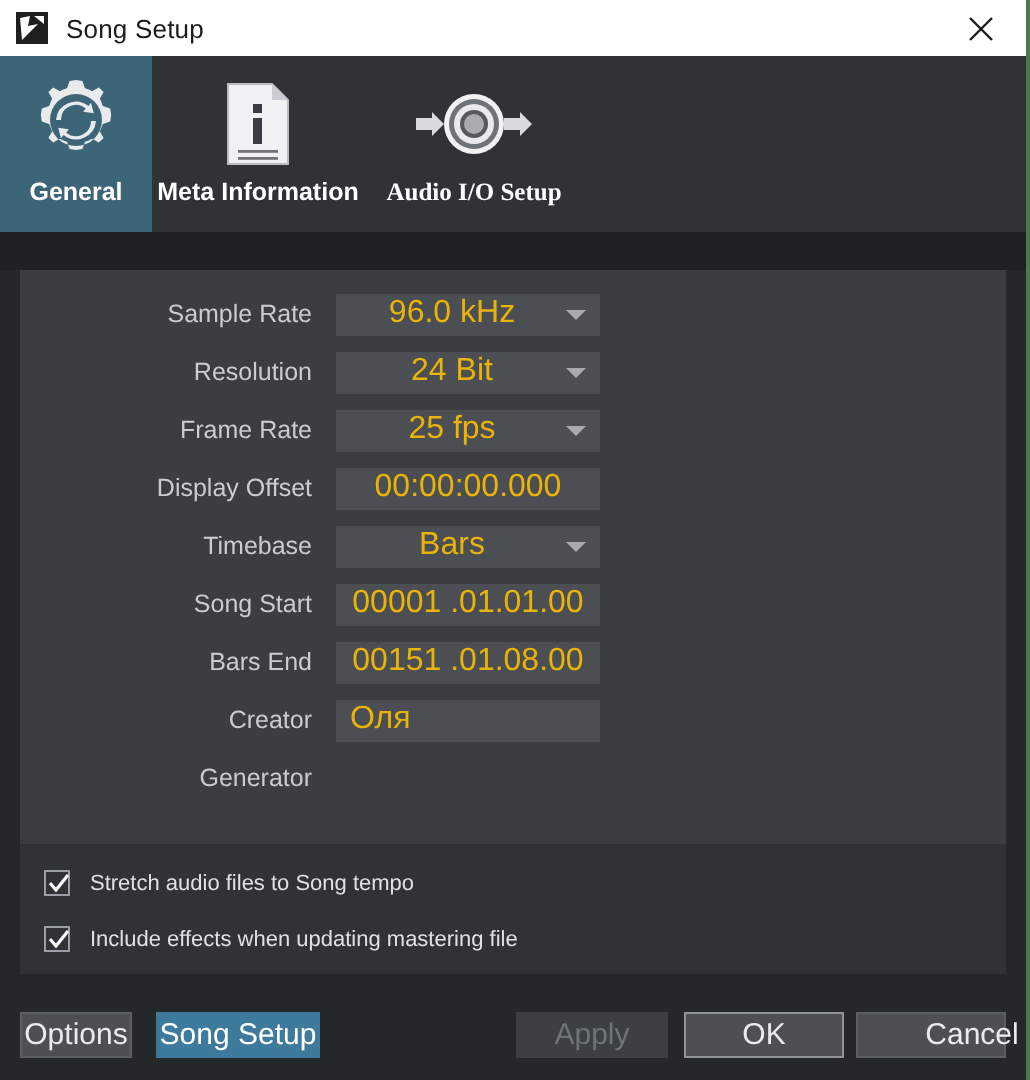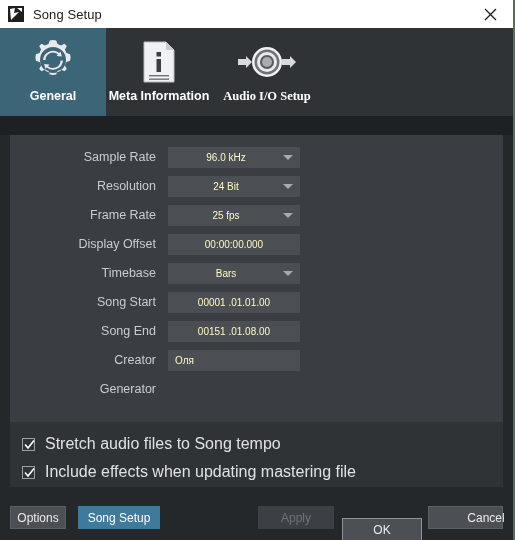--- a/index.html
+++ b/index.html
@@ -73,21 +73,21 @@
     align-items: center;
     justify-content: center;
   }
   .tab-label {
     font-size: 12.5px;
     font-weight: bold;
     color: #ffffff;
     white-space: nowrap;
     margin-top: 1px;
   }
-  #tab-0 { width: 106px; }
+  #tab-0 { width: 76px; }
   #tab-1 { width: 106px; }
   #tab-2 { width: 110px; font-family: Liberation Serif, serif; }
 
   
   .gap-band {
     position: absolute;
     left: 0; top: 116px;
     width: 513px; height: 19px;
     background: #1e2124;
   }
@@ -117,22 +117,22 @@
   }
   .field {
     height: 21px;
     background: #4b4f53;
     box-sizing: border-box;
     display: flex;
     align-items: center;
     position: relative;
   }
   .field-value {
-    font-size: 10px;
-    color: #fef9c3;
+    font-size: 16px;
+    color: #eab308;
     white-space: nowrap;
   }
   
   .field.dropdown {
     width: 132px;
     justify-content: center;
   }
   .field.dropdown .field-value { padding-right: 16px; }
   .caret {
     position: absolute;
@@ -176,41 +176,41 @@
     box-sizing: border-box;
     position: relative;
     flex: 0 0 auto;
   }
   .checkbox svg {
     position: absolute;
     left: 0; top: -1px;
   }
   .check-label {
     margin-left: 10px;
-    font-size: 16px;
+    font-size: 11px;
     color: #dfe2e5;
     white-space: nowrap;
   }
 
   
   .btnbar {
     position: absolute;
     left: 0; top: 492px;
     width: 513px; height: 48px;
     background: #25282b;
   }
   .btn {
     position: absolute;
     top: 14px;
     height: 23px;
     background: #4c5055;
     border: 1px solid #5a5f64;
     box-sizing: border-box;
     color: #e9ebed;
-    font-size: 12px;
+    font-size: 15px;
     font-family: "Liberation Sans", sans-serif;
     display: flex;
     align-items: center;
     justify-content: center;
     padding: 0;
   }
   .btn.accent {
     background: #3d7a9c;
     border-color: #3d7a9c;
     color: #ffffff;
@@ -219,21 +219,21 @@
     background: #3c4045;
     border-color: #3c4045;
     color: #6e7378;
   }
   .btn.default {
     border: 1px solid #8d9398;
   }
   #btn-options   { left: 10px;  width: 56px; }
   #btn-songsetup { left: 78px;  width: 82px; }
   #btn-apply     { left: 258px; width: 76px; }
-  #btn-ok        { left: 342px; width: 80px; margin-top: 12px; }
+  #btn-ok        { left: 342px; width: 80px; }
   #btn-cancel    { left: 428px; width: 75px; padding-left: 41px; }
 </style>
 </head>
 <body>
 
 <div id="app">
 
   <div class="titlebar">
     <div class="title-icon">
       <svg width="16" height="16" viewBox="0 0 16 16">
@@ -343,21 +343,21 @@
     </div>
 
     <div class="form-row" style="top:156px">
       <span class="row-label">Song Start</span>
       <div class="field text-center wide">
         <span class="field-value">00001 .01.01.00</span>
       </div>
     </div>
 
     <div class="form-row" style="top:185px">
-      <span class="row-label">Song End</span>
+      <span class="row-label">Bars End</span>
       <div class="field text-center wide">
         <span class="field-value">00151 .01.08.00</span>
       </div>
     </div>
 
     <div class="form-row" style="top:214px">
       <span class="row-label">Creator</span>
       <div class="field text-left">
         <span class="field-value">Оля</span>
       </div>

